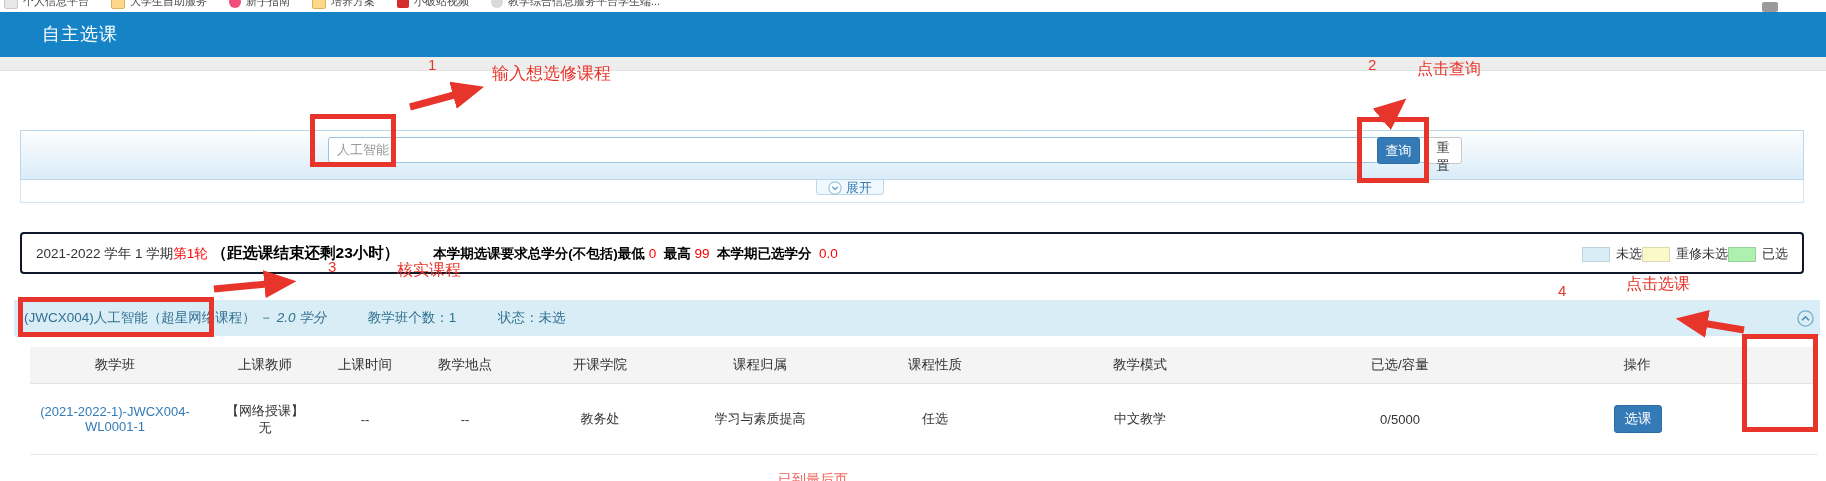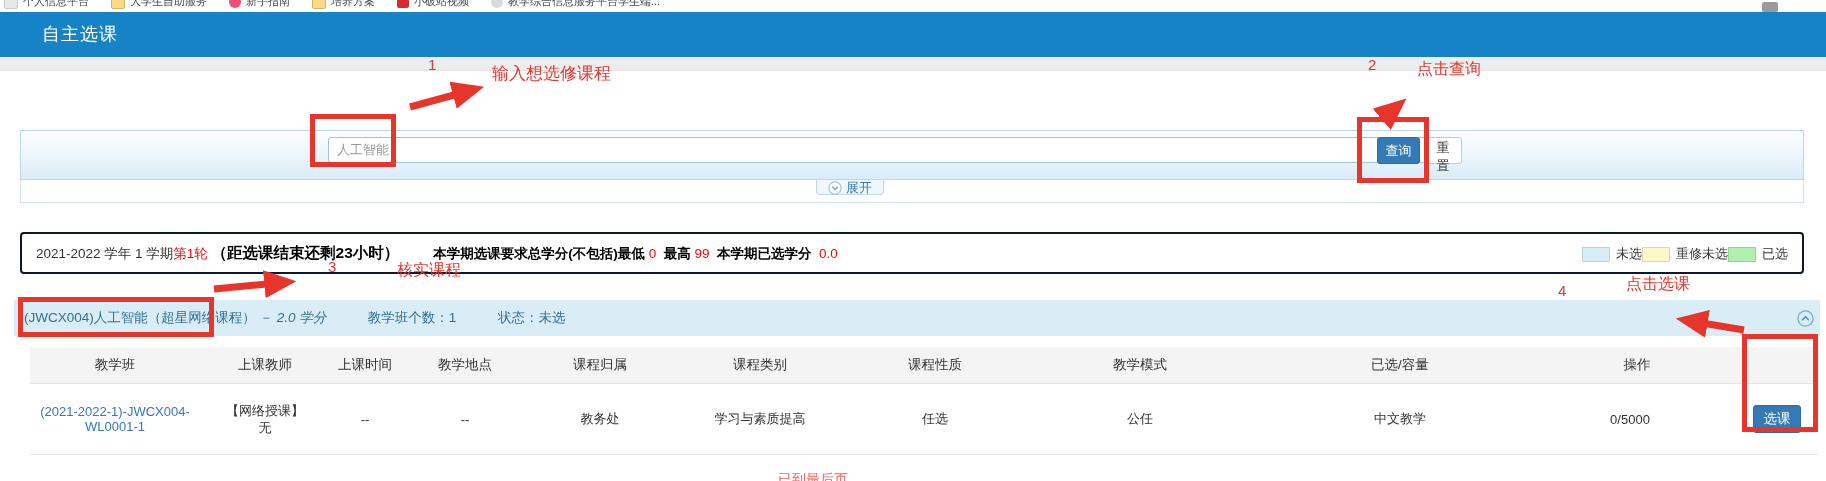--- a/index.html
+++ b/index.html
@@ -177,41 +177,40 @@
     <path d="M5 10.3 L8.5 6.8 L12 10.3" fill="none" stroke="#4a8cb5" stroke-width="1.5"></path>
   </svg>
 </div>
 
 <div class="abs tbl">
   <div class="tgrid thead">
     <div class="cell">教学班</div>
     <div class="cell">上课教师</div>
     <div class="cell">上课时间</div>
     <div class="cell">教学地点</div>
+    <div class="cell">开课学院</div>
     <div class="cell">课程归属</div>
-    <div class="cell">课程类别</div>
     <div class="cell">课程性质</div>
     <div class="cell">教学模式</div>
     <div class="cell">已选/容量</div>
     <div class="cell" style="margin-left:14px;">操作</div>
   </div>
   <div class="tgrid trow">
     <div class="cell">
         <a class="classlink">(2021-2022-1)-JWCX004-WL0001-1</a>
       </div>
     <div class="cell teachercell">
       <span>【网络授课】</span>
       <span>无</span>
     </div>
     <div class="cell">--</div>
     <div class="cell">--</div>
     <div class="cell">教务处</div>
     <div class="cell">学习与素质提高</div>
     <div class="cell">任选</div>
-    <div class="cell">公任</div>
     <div class="cell">中文教学</div>
     <div class="cell">0/5000</div>
     <div class="cell">
         <button class="btn-blue btn-pick">选课</button>
       </div>
   </div>
 </div>
 
 <div class="abs endnote">已到最后页</div>
 

